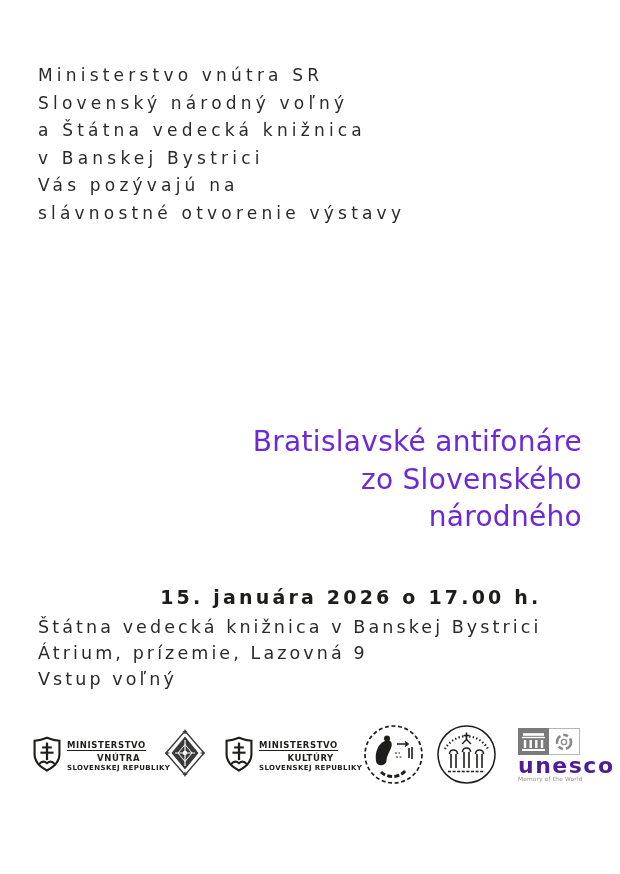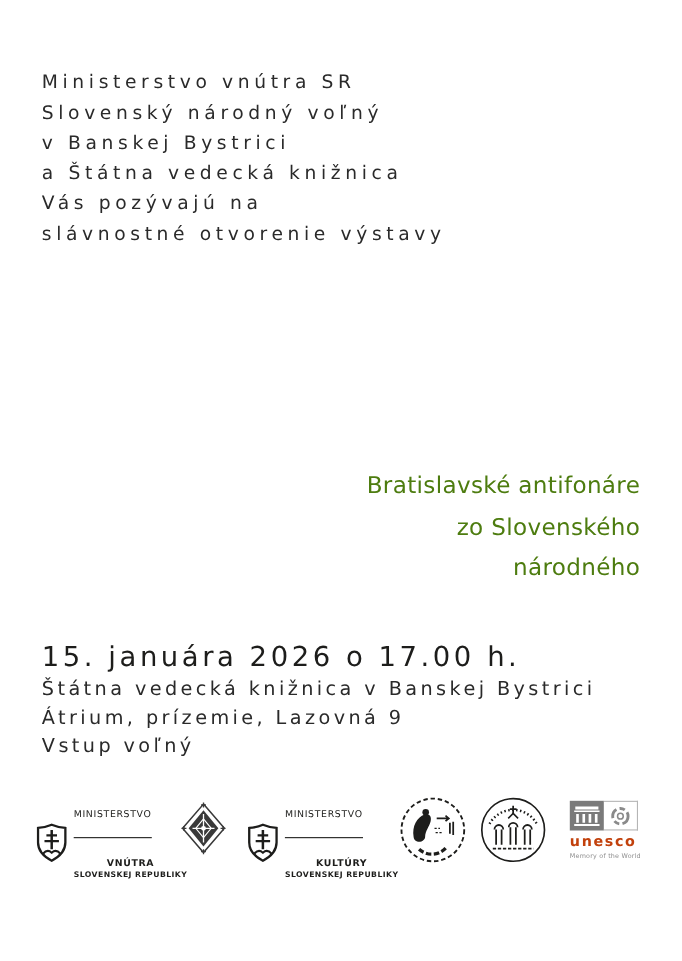--- a/index.html
+++ b/index.html
@@ -15,69 +15,69 @@
                color:#2a2a2a; white-space:nowrap; }
 
   
   .title-block { position:absolute; right:30px; top:240px; text-align:right;
                  font-weight:bold; font-size:80px; line-height:76px;
                  letter-spacing:-2.5px; color:#171715; }
   .title-line { white-space:nowrap; }
 
   
   .subtitle-block { position:absolute; right:38px; top:423px; text-align:right;
-                    font-size:21px; line-height:37.5px; letter-spacing:0.3px; color:#4d7c0f; }
+                    font-size:28px; line-height:37.5px; letter-spacing:0.3px; color:#6d28d9; }
   .subtitle-line { white-space:nowrap; }
 
   
   .details-block { position:absolute; left:38px; top:584px; }
-  .details-date { font-size:25px; font-weight:normal; letter-spacing:3.2px;
-                  line-height:26px; margin-bottom:4px; white-space:nowrap; }
+  .details-date { font-size:19px; font-weight:bold; letter-spacing:3.2px;
+                  line-height:26px; margin-bottom:4px; white-space:nowrap;text-align:right; }
   .details-line { font-size:17.5px; letter-spacing:3.1px; line-height:26px;
                   color:#2a2a2a; white-space:nowrap; }
 
   
   .logos { position:absolute; left:0; top:722px; width:620px; height:72px; }
   .logo { position:absolute; display:flex; align-items:center; }
 
   .ministry-logo { gap:6px; top:14px; }
   .logo-mv { left:33px; }
   .logo-mk { left:225px; }
   .ministry-text { display:flex; flex-direction:column; }
-  .ministry-l1 { font-size:8.5px; font-weight:normal; letter-spacing:0.6px;
-                 border-bottom:1.5px solid #1d1d1b; padding-bottom:15px;
-                 margin-bottom:18px; width:fit-content; white-space:nowrap; }
+  .ministry-l1 { font-size:8.5px; font-weight:bold; letter-spacing:0.6px;
+                 border-bottom:1.5px solid #1d1d1b; padding-bottom:0;
+                 margin-bottom:2px; width:fit-content; white-space:nowrap; }
   .ministry-l2 { font-size:8.5px; font-weight:bold; letter-spacing:0.6px;
                  margin-bottom:1px; white-space:nowrap;text-align:center; }
   .ministry-l3 { font-size:7px; font-weight:bold; letter-spacing:0.4px; white-space:nowrap; }
 
   .logo-ornament { left:163px; top:6px; }
   .logo-seal1 { left:362px; top:1px; }
   .logo-seal2 { left:435px; top:1px; }
 
   .logo-unesco { left:518px; top:6px; display:block; }
   .unesco-row { display:flex; }
   .unesco-temple { width:31px; height:27px; background:#7a7a7a;
                    display:flex; align-items:center; justify-content:center; }
   .unesco-emblem { width:31px; height:27px; background:#ffffff; border:1px solid #b5b5b5;
                    border-left:none; display:flex; align-items:center; justify-content:center; }
-  .unesco-name { font-size:13px; font-weight:bold; color:#c2410c;
+  .unesco-name { font-size:22px; font-weight:bold; color:#4c1d95;
                  letter-spacing:1.5px; line-height:18px; margin-top:2px; }
   .unesco-sub  { font-size:5.8px; color:#8f8f8f; letter-spacing:0.2px; margin-top:1px; }
 </style>
 </head>
 <body>
 
 <div class="poster">
 
   <div class="tech-block org-block">
     <div class="tech-line">Ministerstvo vnútra SR</div>
     <div class="tech-line">Slovenský národný voľný</div>
+    <div class="tech-line">a Štátna vedecká knižnica</div>
     <div class="tech-line">v Banskej Bystrici</div>
-    <div class="tech-line">a Štátna vedecká knižnica</div>
   </div>
 
   <div class="tech-block invite-block">
     <div class="tech-line">Vás pozývajú na</div>
     <div class="tech-line">slávnostné otvorenie výstavy</div>
   </div>
 
 
   <div class="subtitle-block">
     <div class="subtitle-line">Bratislavské antifonáre</div>

